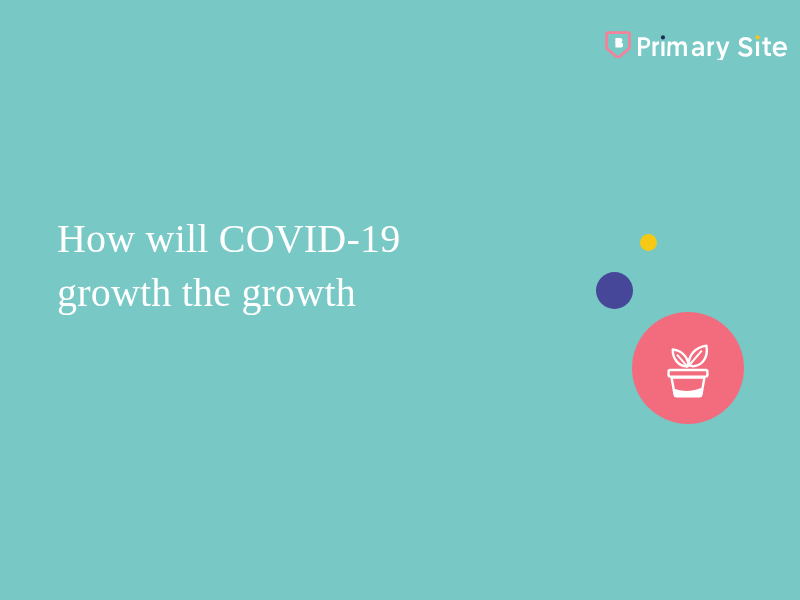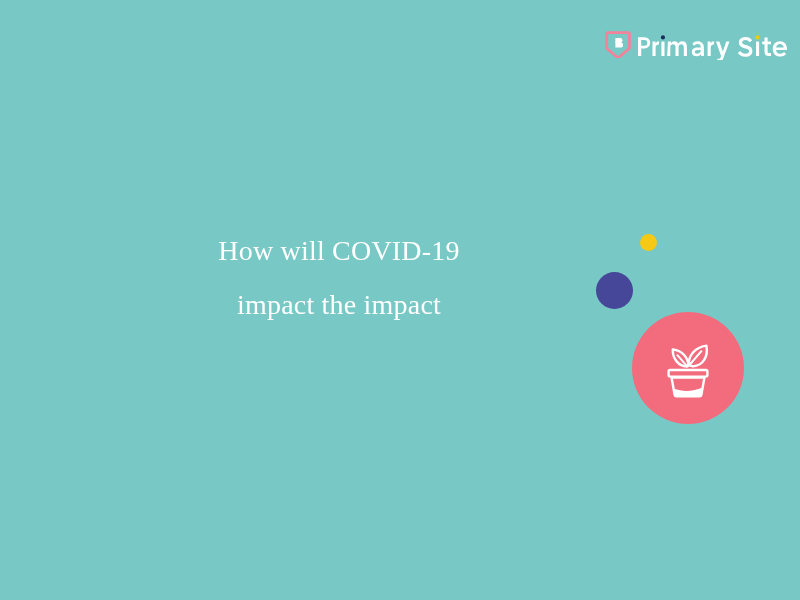--- a/index.html
+++ b/index.html
@@ -42,26 +42,25 @@
   }
 
   
   #headline {
     position: absolute;
     left: 57px;
     top: 212px;
     width: 540px;
     color: #FFFFFF;
     font-family: "Liberation Serif", serif;
-    font-size: 28px;
+    font-size: 40px;
     line-height: 54px;
     font-weight: normal;
     letter-spacing: 0.2px;
-    margin: 12px;
-    text-align: center;
+    margin: 0;
   }
   #headline .hl-line {
     display: block;
     white-space: nowrap;
   }
 
   
   .deco-dot {
     position: absolute;
     border-radius: 50%;
@@ -136,21 +135,21 @@
       <circle cx="121.55" cy="9.4" r="2.05" fill="#F6C915"></circle>
 
       <path d="M128.5 9.6 h3.1 v4.0 h3.4 v2.75 h-3.4 v6.8 c0 1.4 0.55 1.95 1.85 1.95 h1.55 v2.9 h-2.1 c-3.1 0 -4.4 -1.3 -4.4 -4.45 v-7.2 h-2.3 v-2.75 h2.3 z" fill="#FFFFFF"></path>
 
       <path d="M144.0 13.3 c4.2 0 7.0 3.0 7.0 7.5 v1.1 h-11.0 c0.35 2.45 1.95 3.9 4.3 3.9 a4.6 4.6 0 0 0 3.8 -1.8 l2.1 1.9 a7.4 7.4 0 0 1 -6.0 2.6 c-4.5 0 -7.45 -3.05 -7.45 -7.6 c0 -4.5 2.9 -7.6 7.25 -7.6 z m -0.05 2.75 c-2.05 0 -3.5 1.35 -3.9 3.55 h7.7 c-0.3 -2.2 -1.7 -3.55 -3.8 -3.55 z" fill="#FFFFFF"></path>
     </svg>
   </div>
 
   <h1 id="headline">
     <span class="hl-line">How will COVID-19</span>
-    <span class="hl-line">impact the impact</span>
+    <span class="hl-line">growth the growth</span>
   </h1>
 
   <div class="deco-dot" id="dot-yellow"></div>
   <div class="deco-dot" id="dot-purple"></div>
 
   <div id="badge-plant">
     <svg id="plant-icon" viewBox="0 0 62 64">
 
       <path d="M31.6 29.0 C31.6 19.0 38.0 11.4 49.4 9.6 C51.4 21.0 46.0 29.6 36.0 30.4 Z" fill="none" stroke="#FFFFFF" stroke-width="2.4" stroke-linejoin="round" stroke-linecap="round"></path>
 

